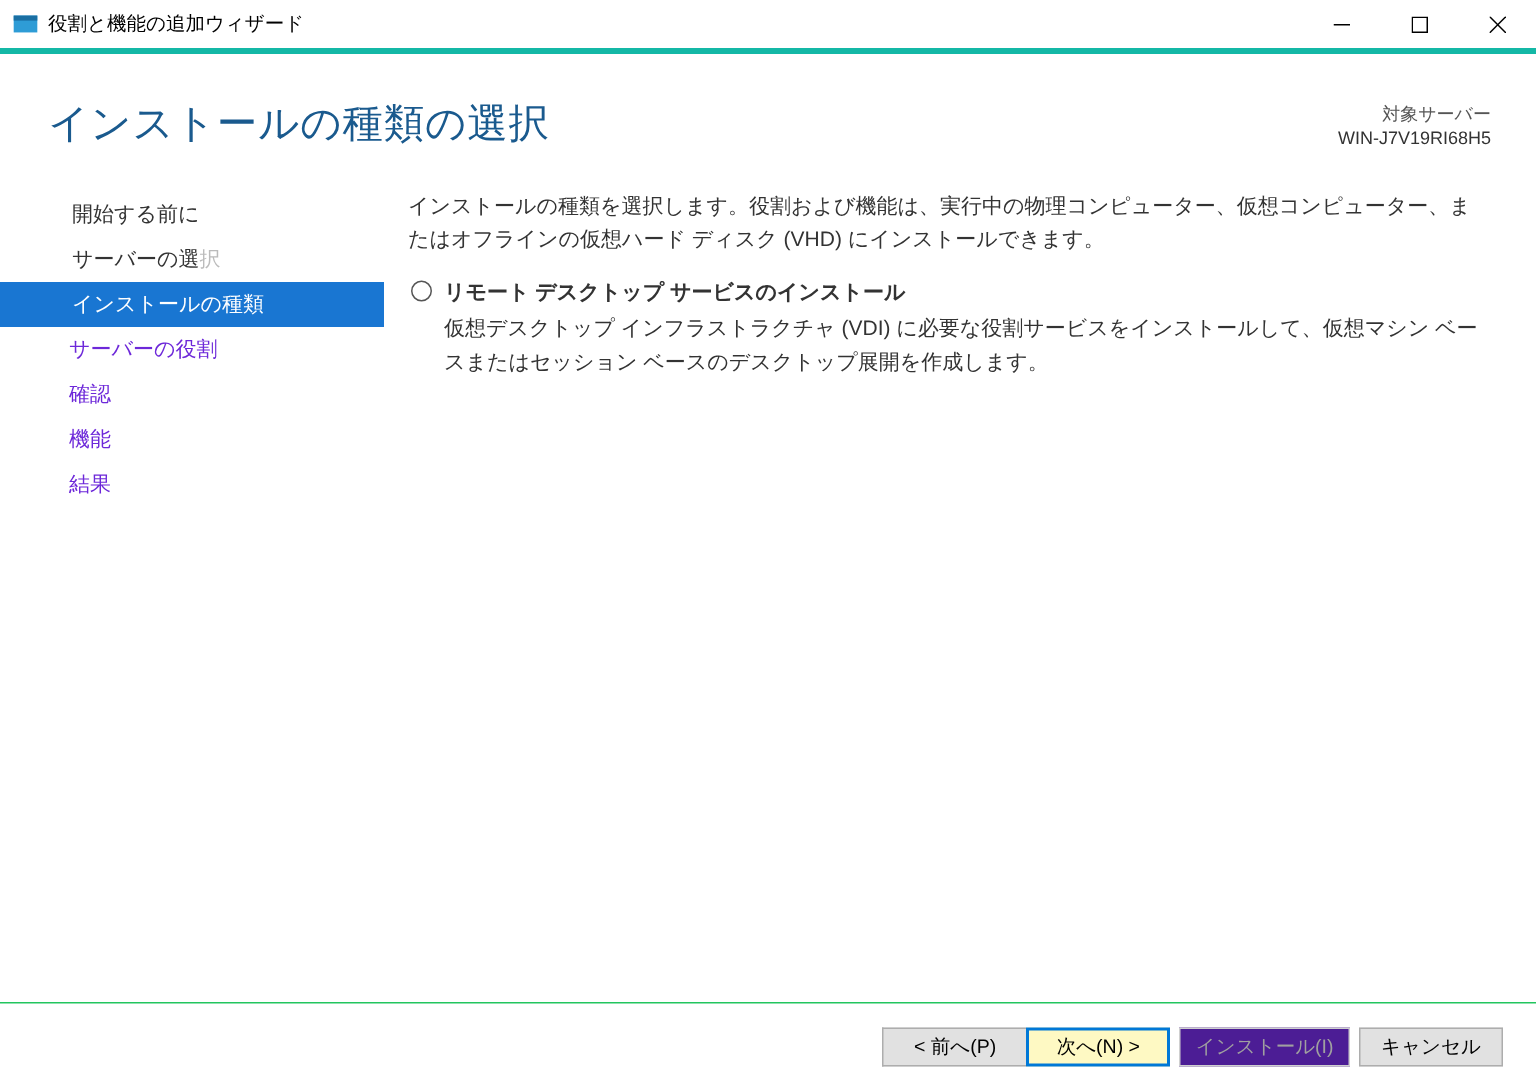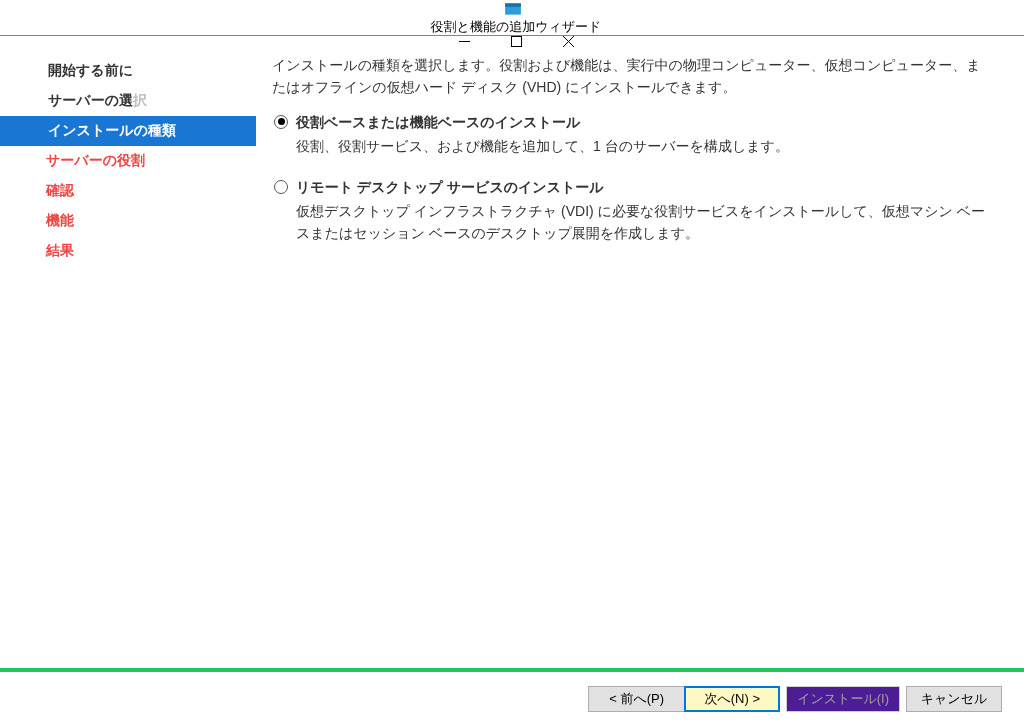--- a/index.html
+++ b/index.html
@@ -13,22 +13,21 @@
       height: 726px;
       background: #ffffff;
       overflow: hidden;
       position: relative;
     }
     .titlebar {
       height: 36px;
       display: flex;
       align-items: center;
       padding-left: 8px;
-      border-bottom: 1px solid #14b8a6;
-      flex-direction: column;
+      border-bottom: 4px solid #14b8a6;
     }
     .titlebar-icon {
       width: 18px;
       height: 18px;
       margin-right: 6px;
       display: inline-flex;
       align-items: center;
       justify-content: center;
     }
     .titlebar-title {
@@ -85,31 +84,30 @@
     }
     .sidebar {
       width: 256px;
       padding: 6px 0 0 0;
     }
     .sidebar-item {
       padding: 6px 10px 6px 48px;
       font-size: 14px;
       color: #333;
       cursor: pointer;
-      font-weight: bold;
     }
     .sidebar-item.active {
       background: #1976d2;
       color: #fff;
     }
     .sidebar-item.partial {
       color: #333;
     }
     .sidebar-item.disabled {
-      color: #ef4444;
+      color: #6d28d9;
       cursor: default;
       padding-left: 46px;
     }
     .sidebar-item .partial-gray { color: #bbb; }
 
     .main-panel {
       flex: 1;
       padding: 4px 22px 0 16px;
       font-size: 14px;
       color: #333;
@@ -149,21 +147,21 @@
     .option-title {
       font-weight: bold;
     }
     .option-desc {
       padding-left: 22px;
       margin-top: 2px;
     }
 
     .footer {
       height: 58px;
-      border-top: 4px solid #22c55e;
+      border-top: 1px solid #22c55e;
       display: flex;
       align-items: center;
       justify-content: flex-end;
       padding-right: 22px;
       gap: 6px;
       background: #fff;
     }
     .btn {
       min-width: 96px;
       height: 26px;
@@ -214,44 +212,44 @@
     <div class="window-btn">
       <svg viewBox="0 0 11 11">
           <line x1="0" y1="0" x2="11" y2="11" stroke="#000" stroke-width="1"></line>
           <line x1="11" y1="0" x2="0" y2="11" stroke="#000" stroke-width="1"></line>
         </svg>
     </div>
   </div>
 </div>
 
 <div class="content">
+  <div class="header-area">
+    <div class="page-title">インストールの種類の選択</div>
+    <div class="target-server">
+      <span class="target-server-label">対象サーバー</span>
+      <span class="target-server-name">WIN-J7V19RI68H5</span>
+    </div>
+  </div>
 
   <div class="main-area">
     <div class="sidebar">
       <div class="sidebar-item">開始する前に</div>
       <div class="sidebar-item partial">
         <span>サーバーの選</span><span class="partial-gray">択</span>
       </div>
       <div class="sidebar-item active">インストールの種類</div>
       <div class="sidebar-item disabled">サーバーの役割</div>
       <div class="sidebar-item disabled">確認</div>
       <div class="sidebar-item disabled">機能</div>
       <div class="sidebar-item disabled">結果</div>
     </div>
 
     <div class="main-panel">
       <div class="intro-text">インストールの種類を選択します。役割および機能は、実行中の物理コンピューター、仮想コンピューター、またはオフラインの仮想ハード ディスク (VHD) にインストールできます。</div>
 
-      <div class="option-group">
-        <div class="option-row">
-          <span class="radio selected"></span>
-          <span class="option-title">役割ベースまたは機能ベースのインストール</span>
-        </div>
-        <div class="option-desc">役割、役割サービス、および機能を追加して、1 台のサーバーを構成します。</div>
-      </div>
 
       <div class="option-group">
         <div class="option-row">
           <span class="radio"></span>
           <span class="option-title">リモート デスクトップ サービスのインストール</span>
         </div>
         <div class="option-desc">仮想デスクトップ インフラストラクチャ (VDI) に必要な役割サービスをインストールして、仮想マシン ベースまたはセッション ベースのデスクトップ展開を作成します。</div>
       </div>
     </div>
   </div>

